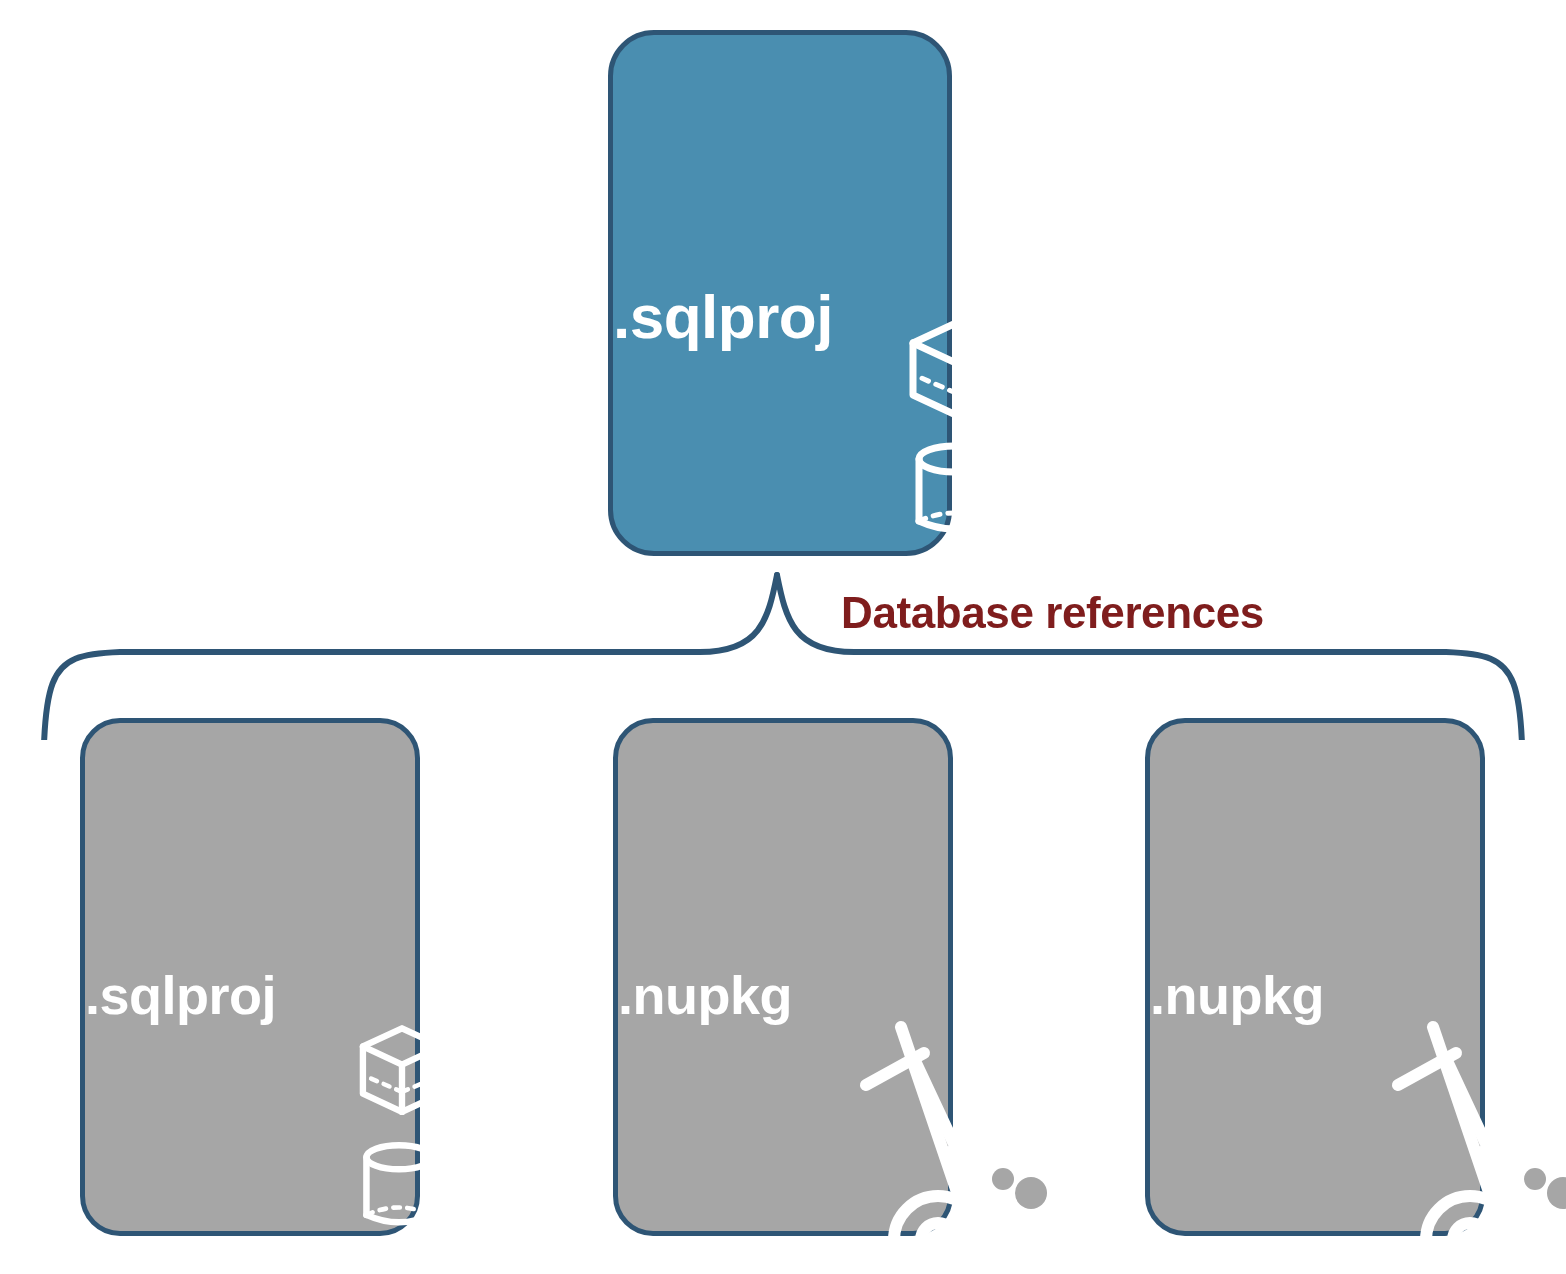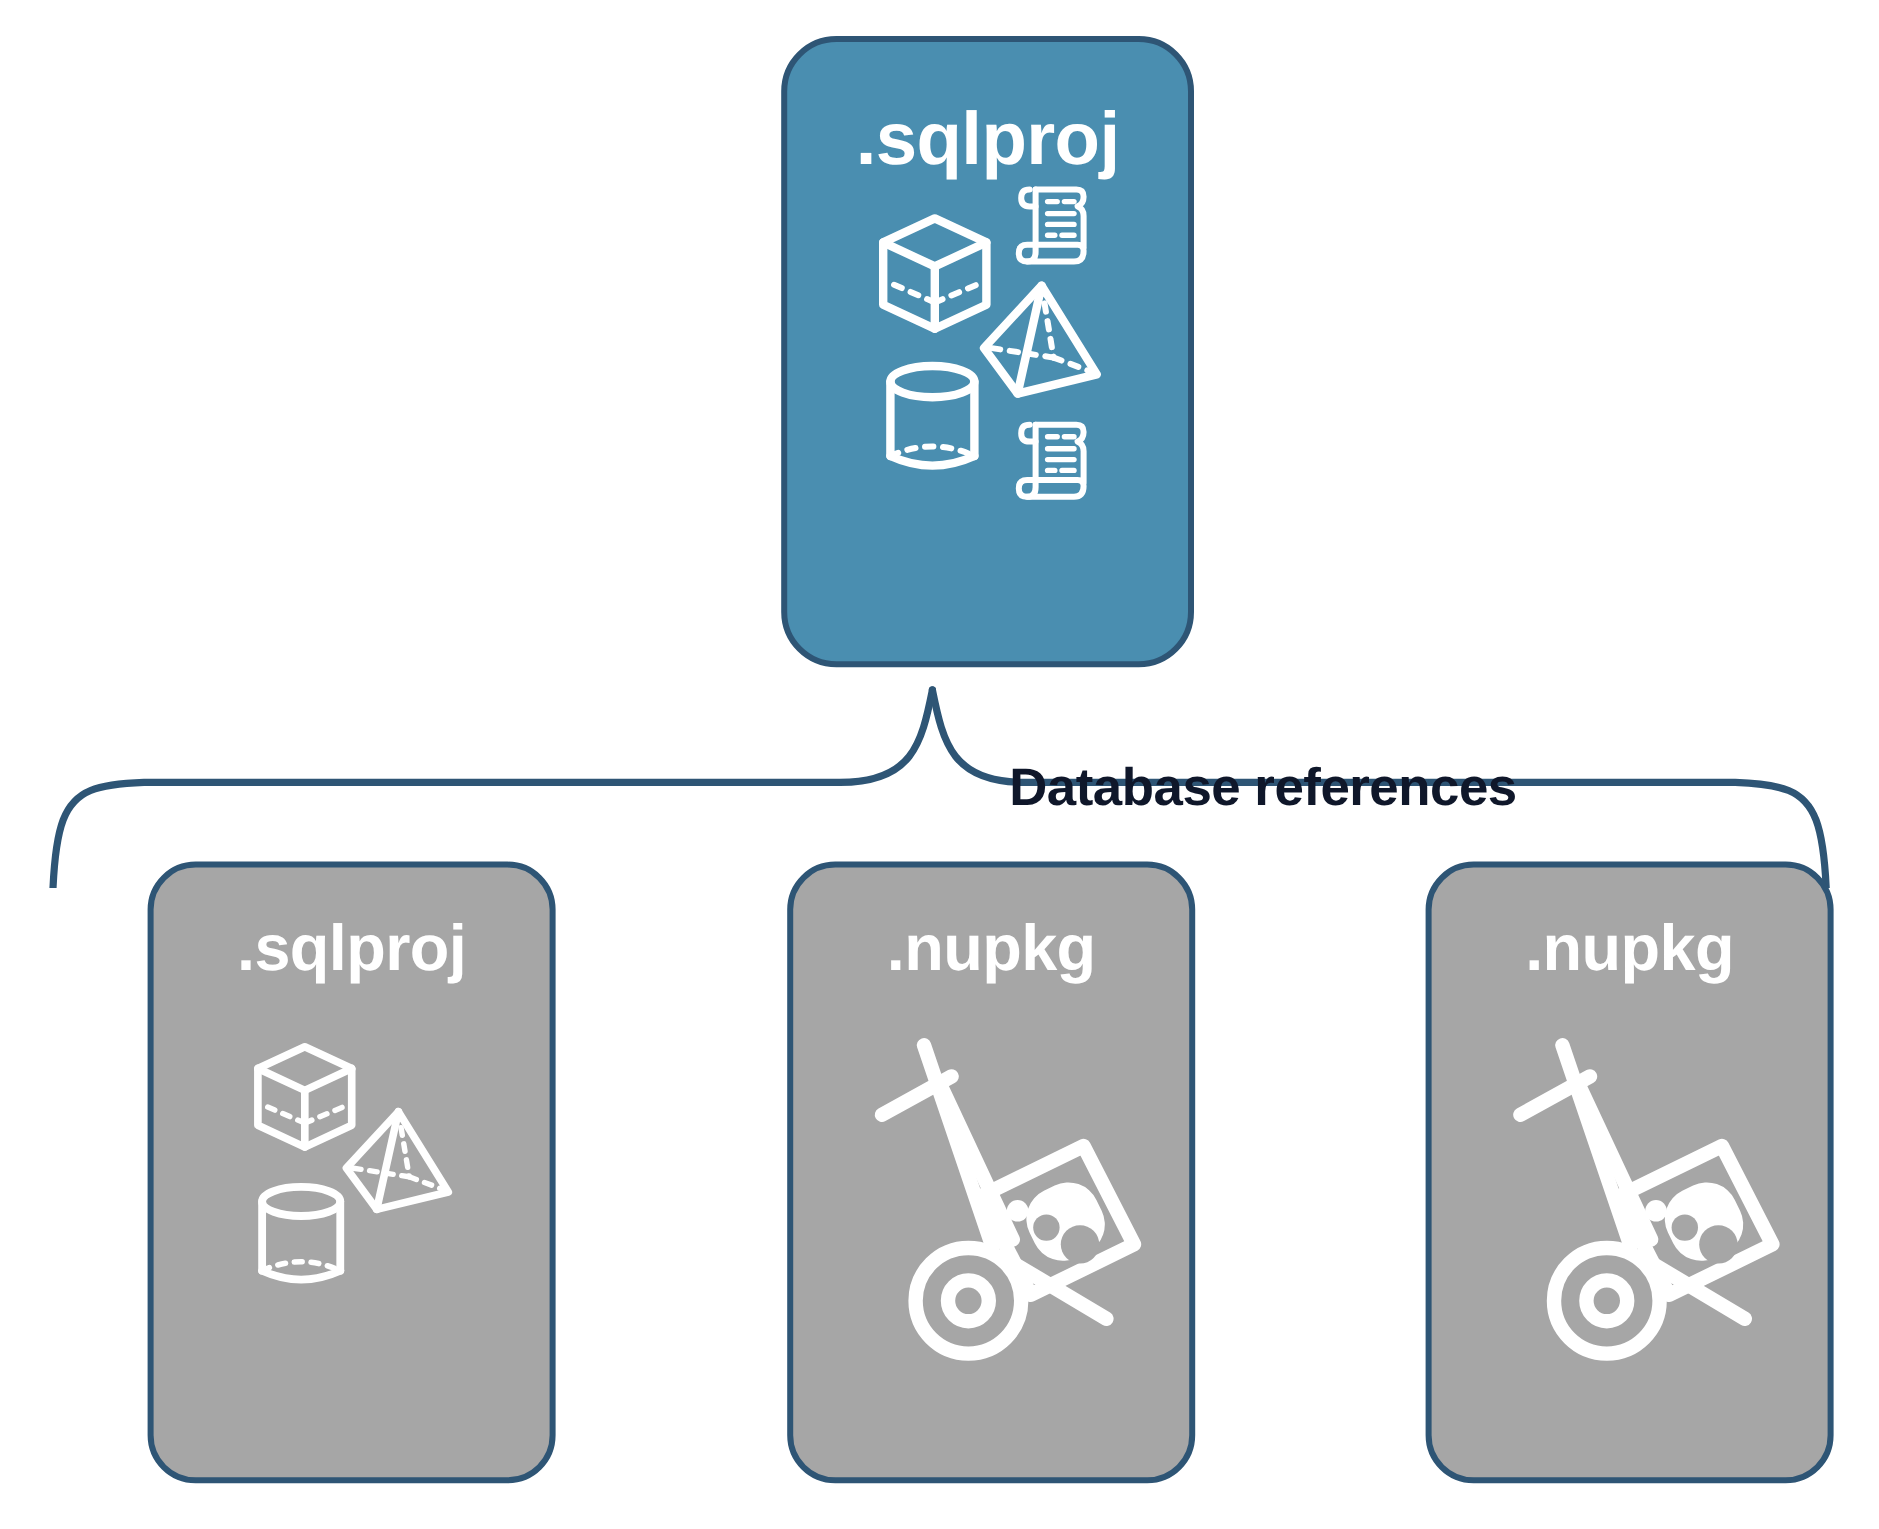--- a/index.html
+++ b/index.html
@@ -18,23 +18,22 @@
     overflow: hidden;
   }
 
   
   .card {
     position: absolute;
     box-sizing: border-box;
     border: 5px solid #2e5575;
     border-radius: 42px;
     display: flex;
-    flex-direction: column;
+    flex-direction: row;
     align-items: center;
-    margin-left: 43px;
   }
   .card.top {
     left: 608px;
     top: 30px;
     width: 344px;
     height: 526px;
     background: #4a8eb0;
     border-radius: 46px;
   }
   .card.bottom {
@@ -81,25 +80,24 @@
     pointer-events: none;
   }
 
   
   #brace-label {
     position: absolute;
     left: 841px;
     top: 588px;
     font-size: 44px;
     font-weight: bold;
-    color: #0f172a;
+    color: #7f1d1d;
     letter-spacing: -0.4px;
     white-space: nowrap;
     user-select: none;
-    margin-top: 44px;
   }
 </style>
 </head>
 <body>
 
 <div id="stage">
 
   <div class="card top">
     <div class="card-title">.sqlproj</div>
 

